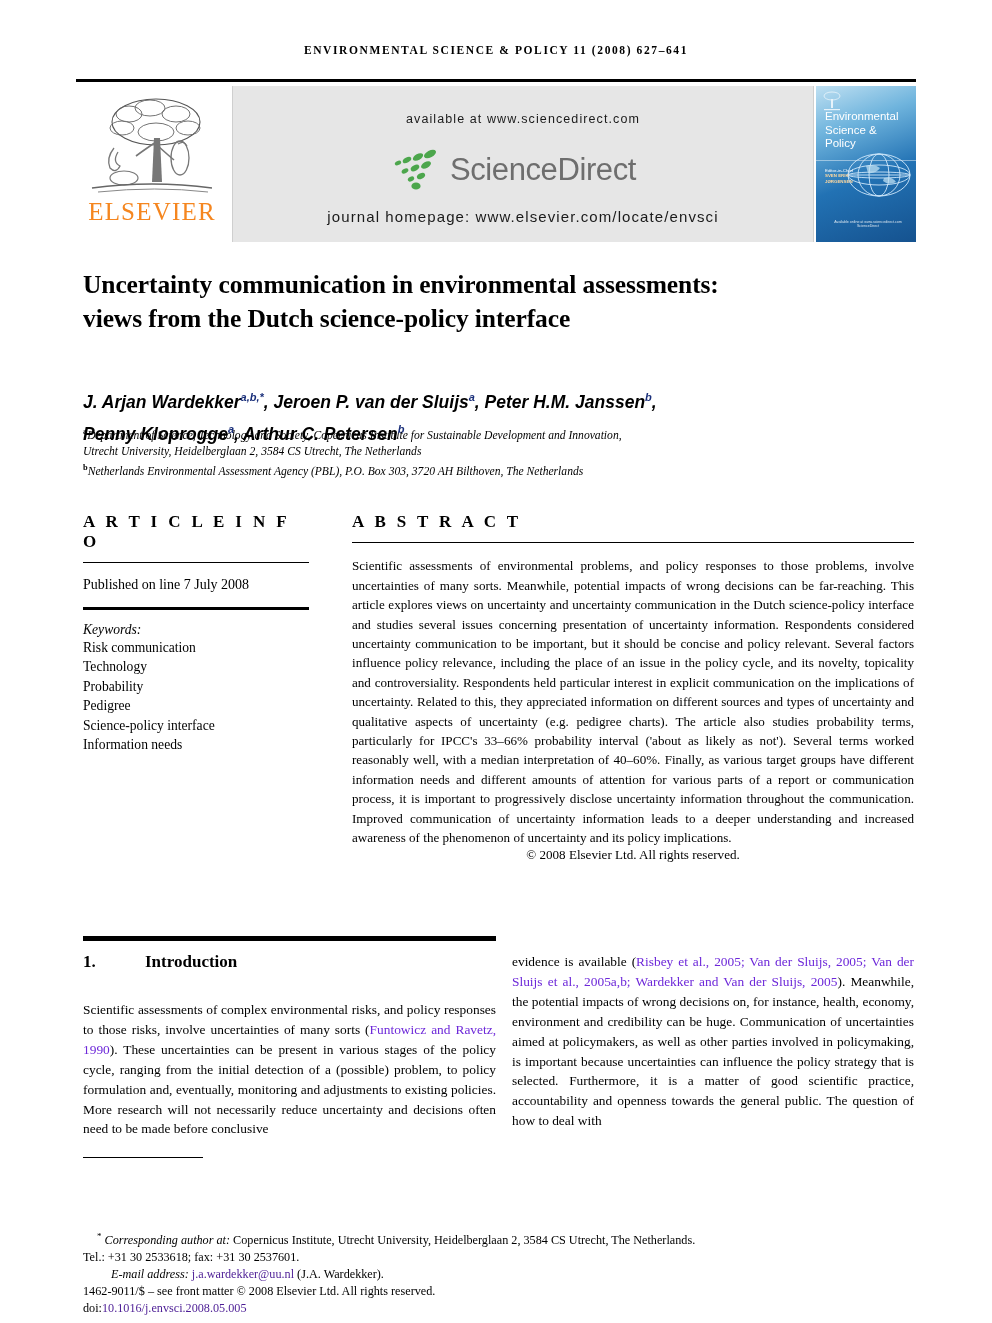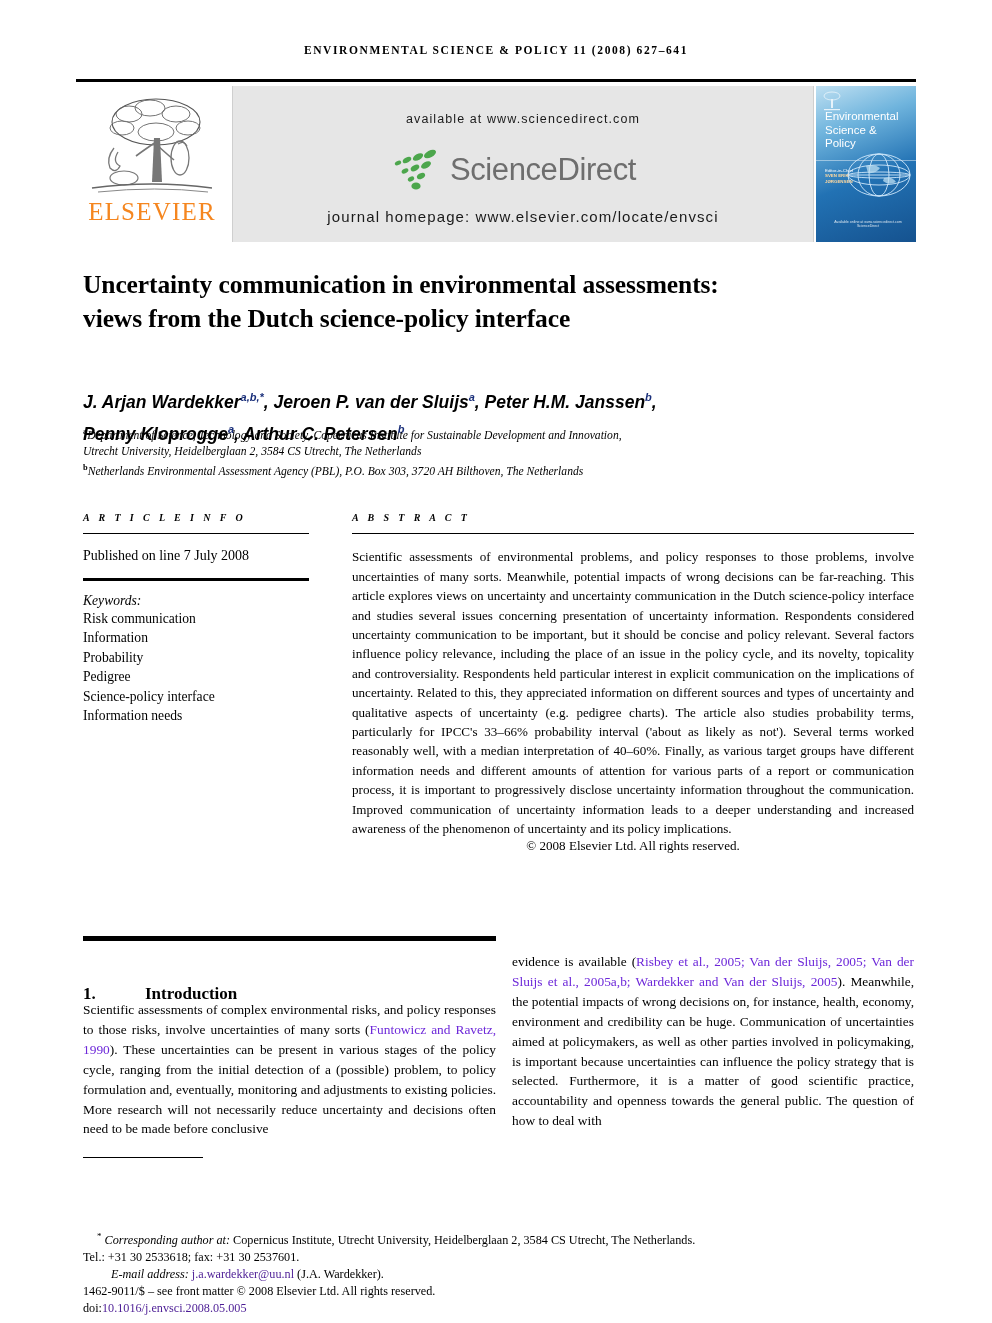--- a/index.html
+++ b/index.html
@@ -202,24 +202,23 @@
     font-family: "Liberation Serif", serif;
     font-size: 11.6px;
     line-height: 16px;
   }
   .affil sup { font-size: 8.4px; font-weight: bold; }
   .affil i { font-style: italic; }
 
   
   .sec-head {
     font-family: "Liberation Serif", serif;
-    font-size: 10px;
+    font-size: 17px;
     font-weight: bold;
     letter-spacing: 3.4px;
-    font-style: italic;
   }
   .info-col {
     position: absolute;
     left: 83px; top: 512px;
     width: 226px;
   }
   .rule-thin {
     width: 100%;
     height: 1.4px;
     background: #000;
@@ -269,21 +268,21 @@
   
   .bar-intro {
     position: absolute;
     left: 83px; top: 936px;
     width: 413px;
     height: 5px;
     background: #000;
   }
   .h1row {
     position: absolute;
-    left: 83px; top: 984px;
+    left: 83px; top: 952px;
     width: 413px;
     font-family: "Liberation Serif", serif;
     font-size: 17px;
     font-weight: bold;
   }
   .h1num { display: inline-block; width: 62px; }
   .col-left {
     position: absolute;
     left: 83px; top: 1000px;
     width: 413px;
@@ -435,21 +434,21 @@
   </div>
 
   <div class="info-col">
     <div class="sec-head">A R T I C L E   I N F O</div>
     <div class="rule-thin"></div>
     <div class="pubdate">Published on line 7 July 2008</div>
     <div class="rule-thick"></div>
     <div class="kw-head">Keywords:</div>
     <div class="kw-list">
       <div>Risk communication</div>
-      <div>Information</div>
+      <div>Technology</div>
       <div>Probability</div>
       <div>Pedigree</div>
       <div>Science-policy interface</div>
       <div>Information needs</div>
     </div>
   </div>
 
   <div class="abs-col">
     <div class="sec-head">A B S T R A C T</div>
     <div class="rule-thin"></div>

